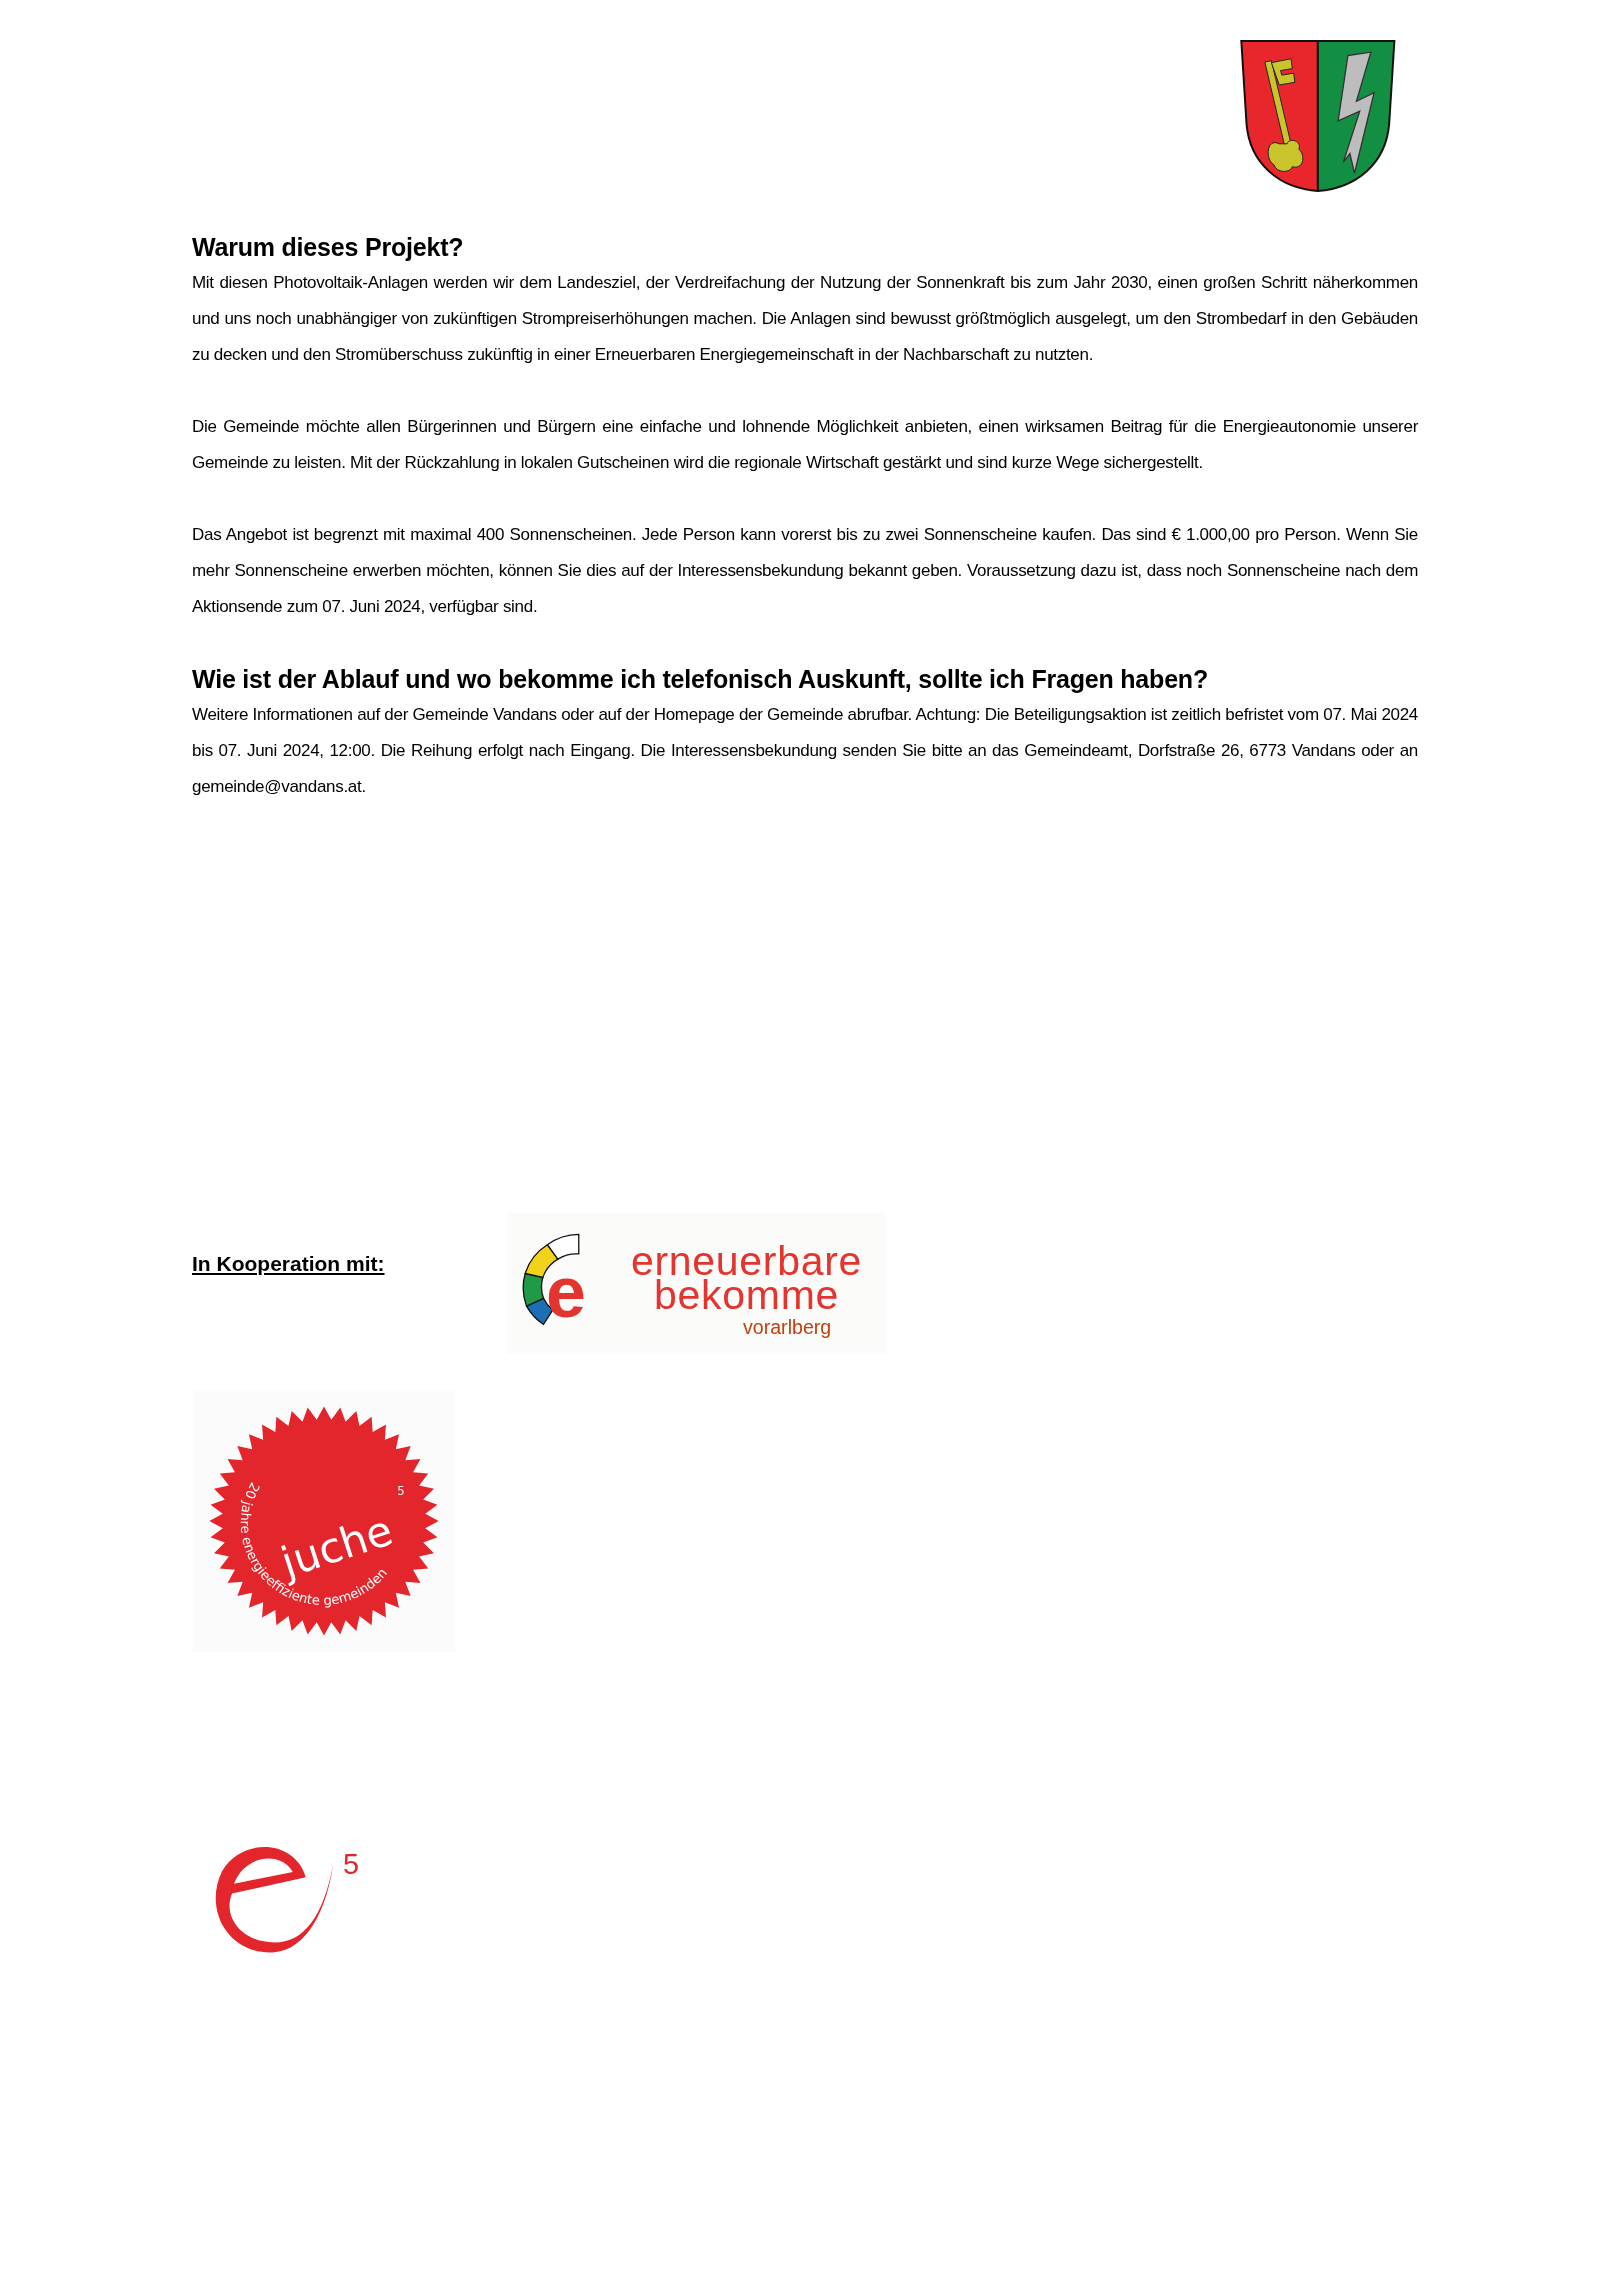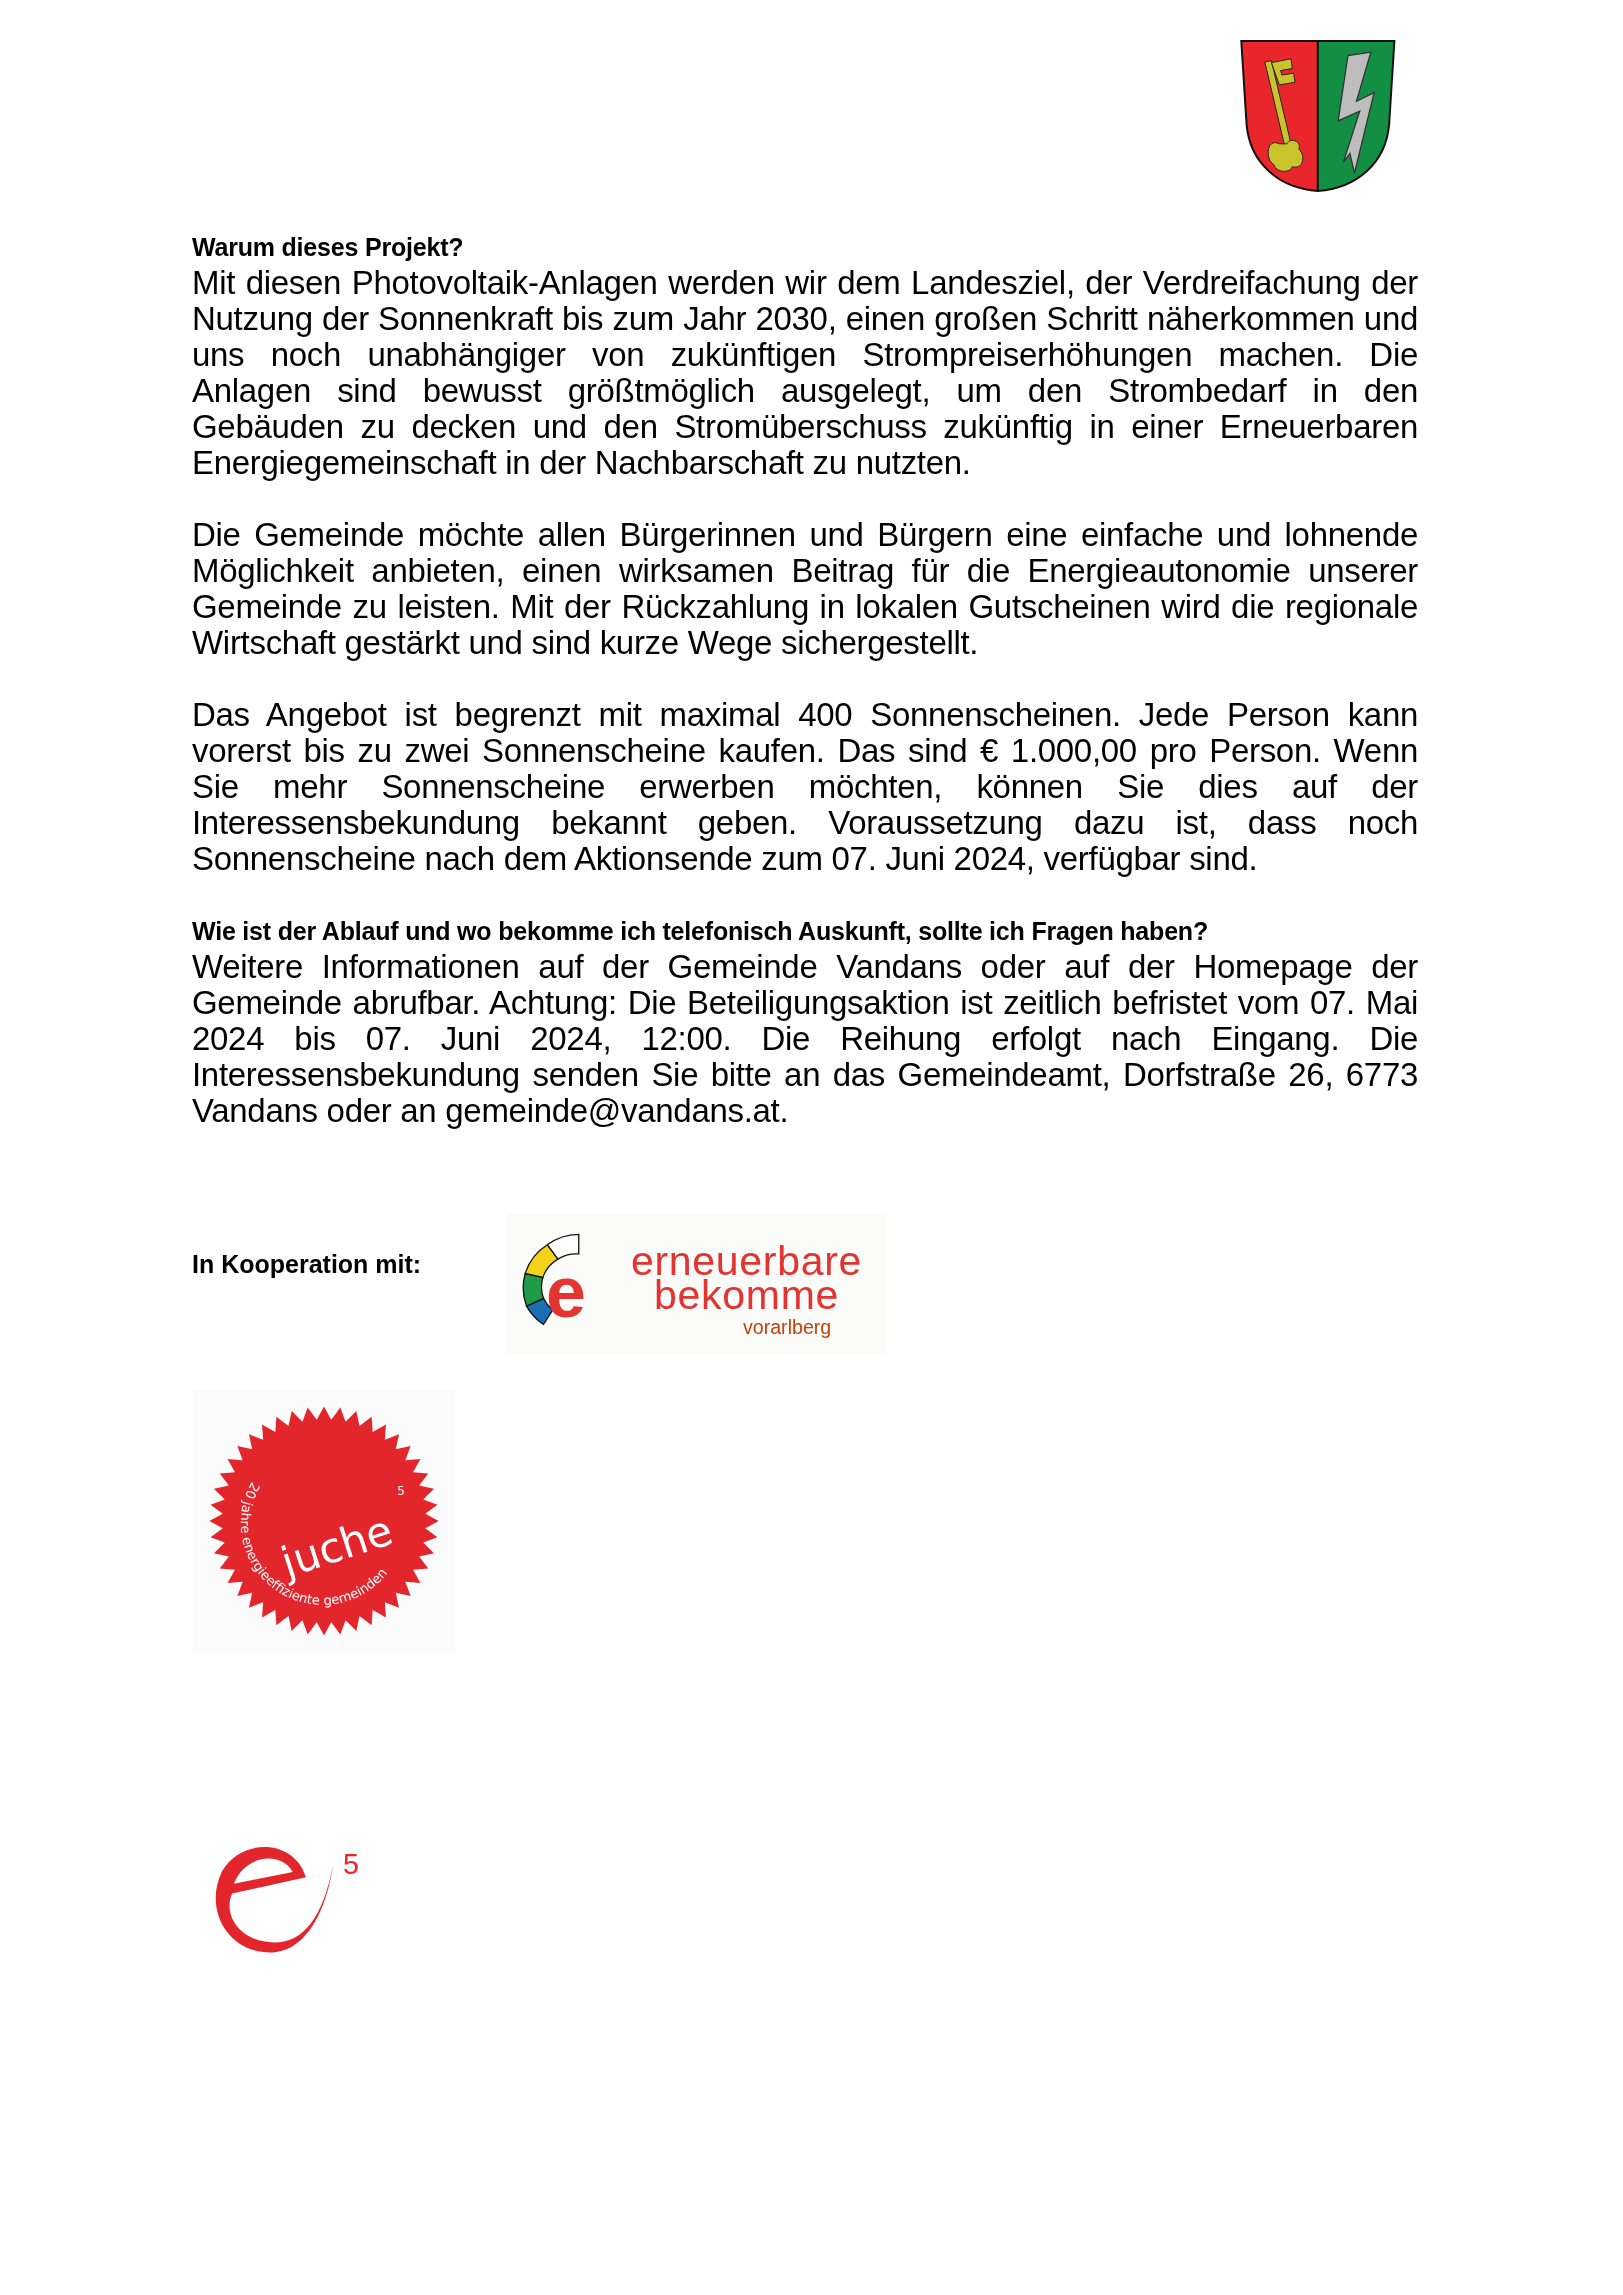--- a/index.html
+++ b/index.html
@@ -2,22 +2,22 @@
 <html style="font-size:10.5px"><head>
 <meta charset="utf-8">
 <style>
   html, body { margin: 0; padding: 0; background: #ffffff; }
   body { width: 1623px; height: 2295px; position: relative; overflow: hidden;
          font-family: "Liberation Sans", "DejaVu Sans", sans-serif; color: #000; }
   .crest { position: absolute; left: 1240px; top: 39px; width: 157px; height: 154px; }
   .content { position: absolute; left: 192px; top: 229px; width: 1226px; }
   .section { margin: 0 0 36px 0; }
   .q { font-weight: bold; font-size: 25px; line-height: 36px; letter-spacing: -0.2px; }
-  .p { font-size: 33px; line-height: 36px; text-align: justify; text-align-last: left; letter-spacing: -0.3px; }
-  .coop { position: absolute; left: 192px; top: 1246px; font-weight: bold; font-size: 25px; line-height: 36px; }
+  .p { font-size: 17px; line-height: 36px; text-align: justify; text-align-last: left; letter-spacing: -0.3px; }
+  .coop { position: absolute; left: 192px; top: 1246px; font-weight: bold; font-size: 21px; line-height: 36px; text-decoration: underline; }
   .ee-logo { position: absolute; left: 507px; top: 1213px; width: 379px; height: 141px; background: #fbfbfa; }
   .ee-text { position: absolute; left: 124px; top: 31px; color: #e3342f; font-size: 41px; line-height: 34px; letter-spacing: 0.7px; text-align: center; }
   .ee-sub { position: absolute; left: 236px; top: 103px; color: #c2410c; font-size: 19.6px; }
   .juche { position: absolute; left: 193px; top: 1390px; width: 262px; height: 262px; background: #fbfbfb; }
   .e5 { position: absolute; left: 196px; top: 1825px; width: 170px; height: 137px; }
 </style>
 </head>
 <body>
 
 <svg class="crest" viewBox="0 0 240 235">

